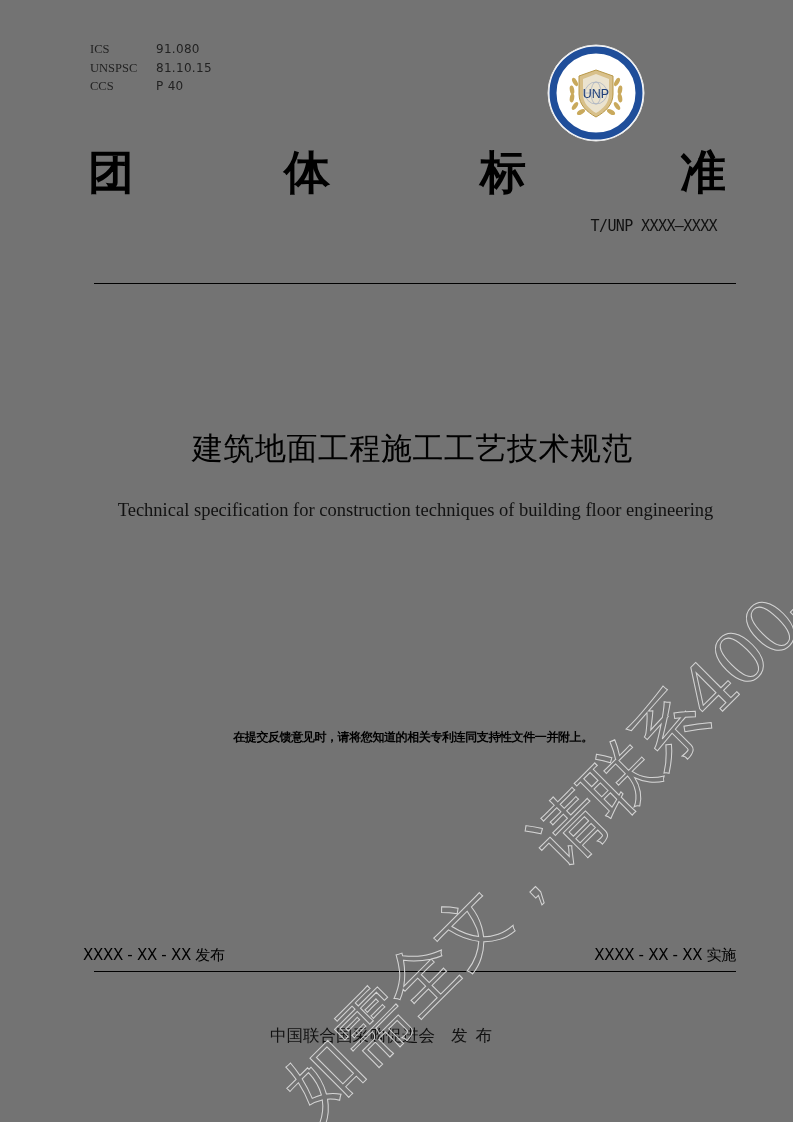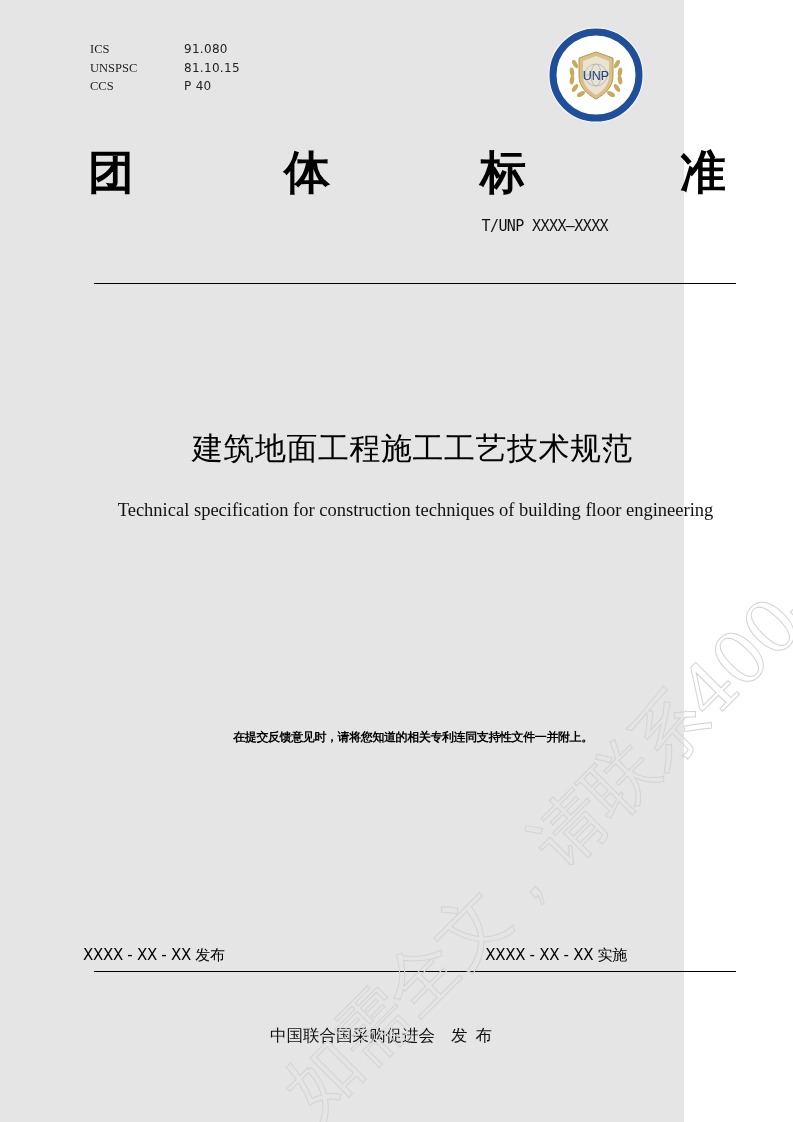--- a/index.html
+++ b/index.html
@@ -1,22 +1,22 @@
 <!DOCTYPE html>
 <html><head>
   <meta charset="utf-8">
   <style>
     html, body { margin: 0; padding: 0; background: #ffffff; }
     body { width: 793px; height: 1122px; position: relative; overflow: hidden; }
-    .page { position: absolute; left: 0; top: 0; width: 684px; height: 1122px; background: #e5e5e5; }
+    .page { position: absolute; left: 0; top: 0; width: 793px; height: 1122px; background: #737373; }
     .meta { position: absolute; left: 90px; top: 40px; font-size: 12.5px; color: #222; line-height: 18.5px; }
     .meta .row { display: flex; }
     .meta .k { width: 66px; font-family: "Liberation Serif", serif; }
-    .meta .v { font-family: "DejaVu Sans", sans-serif; font-size: 12px; letter-spacing: 0.3px; margin-left: 28px; }
-    .logo { position: absolute; left: 545px; top: 24px; width: 102px; height: 102px; }
+    .meta .v { font-family: "DejaVu Sans", sans-serif; font-size: 12px; letter-spacing: 0.3px; }
+    .logo { position: absolute; left: 545px; top: 42px; width: 102px; height: 102px; }
     .big-title { position: absolute; left: 88px; top: 142px; width: 648px; height: 60px; }
     .big-title span { position: absolute; top: 0; font-family: "DejaVu Sans", sans-serif; font-size: 46px; font-weight: bold; color: #000; line-height: 60px; }
     .std-no { position: absolute; right: 76px; top: 217px; font-family: "DejaVu Sans Mono", monospace; font-size: 15px; color: #111; letter-spacing: -0.6px; text-align: center; }
     .rule { position: absolute; left: 94px; width: 642px; height: 0; border-top: 1.3px solid #000; }
     .cn-title { position: absolute; left: 0; width: 793px; top: 428px; text-align: center; font-family: "DejaVu Sans", sans-serif; font-size: 31px; color: #000; letter-spacing: 0.5px; margin-left: 16px; }
     .en-title { position: absolute; left: 0; width: 831px; top: 500px; text-align: center; font-family: "Liberation Serif", serif; font-size: 18.5px; color: #111; }
     .notice { position: absolute; left: 0; width: 826px; top: 729px; text-align: center; font-family: "DejaVu Sans", sans-serif; font-size: 12px; font-weight: bold; color: #000; letter-spacing: -0.4px; }
     .date-left { position: absolute; left: 83px; top: 946px; font-family: "DejaVu Sans", sans-serif; font-size: 15px; color: #000; letter-spacing: -0.3px; }
     .date-right { position: absolute; right: 57px; top: 946px; font-family: "DejaVu Sans", sans-serif; font-size: 15px; color: #000; letter-spacing: -0.3px; text-align: center; }
     .publisher { position: absolute; left: 270px; top: 1025px; font-family: "DejaVu Sans", sans-serif; font-size: 16.5px; color: #111; }

